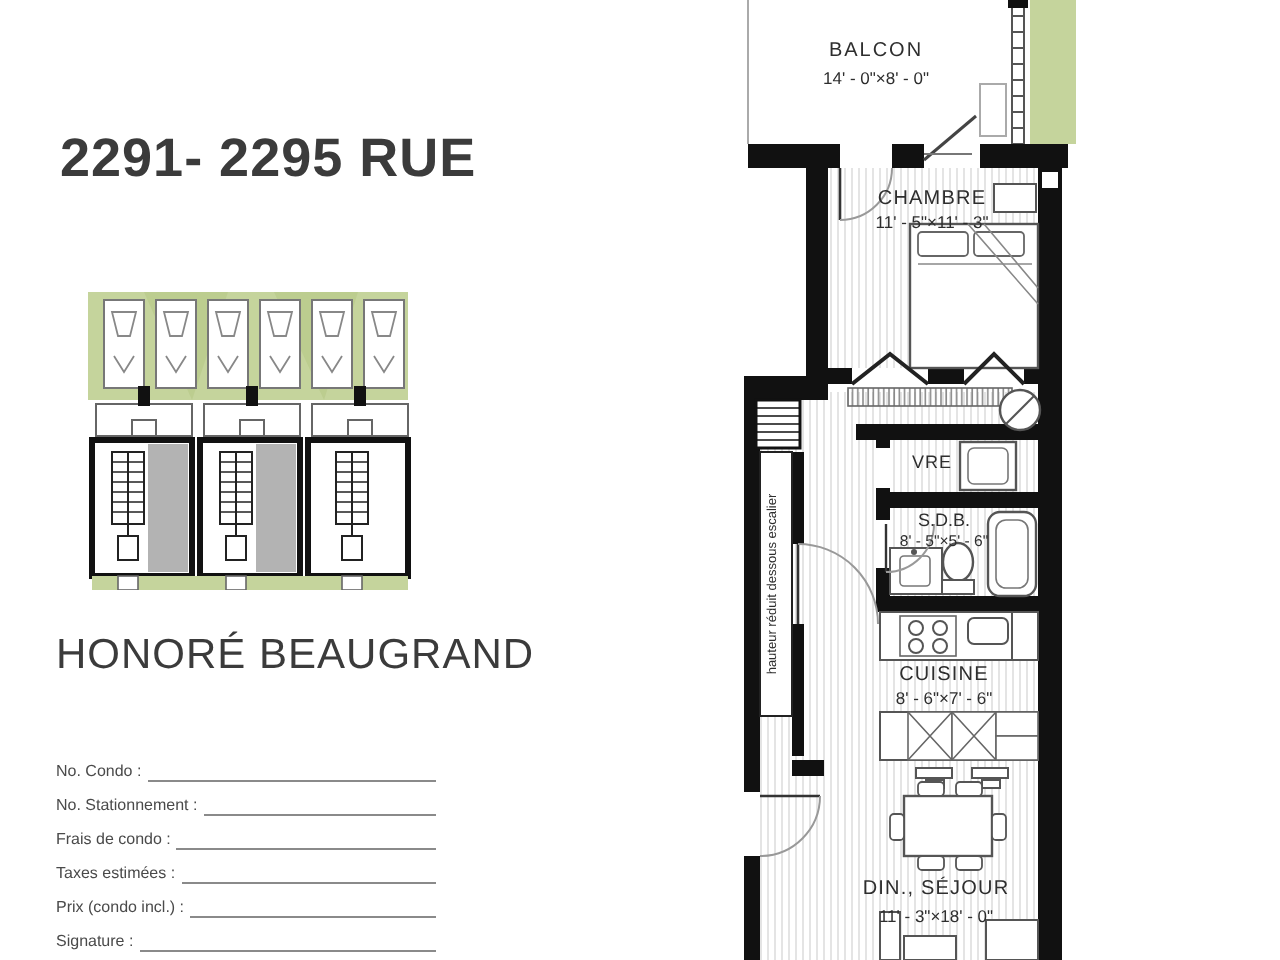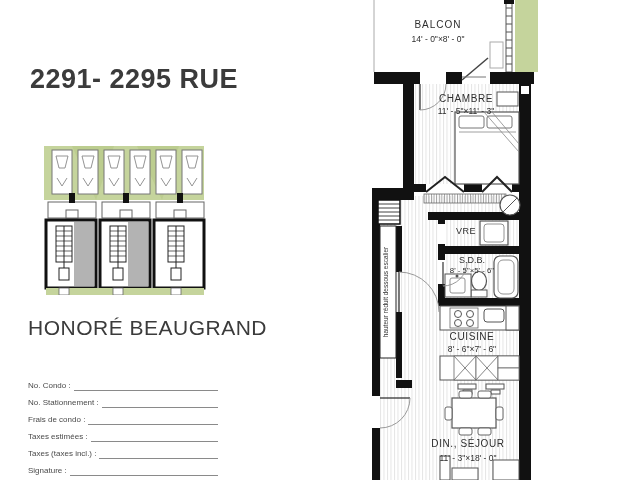--- a/index.html
+++ b/index.html
@@ -111,21 +111,21 @@
     </div>
     <div class="form-row">
       <span class="lbl">Frais de condo :</span>
       <span class="line"></span>
     </div>
     <div class="form-row">
       <span class="lbl">Taxes estimées :</span>
       <span class="line"></span>
     </div>
     <div class="form-row">
-      <span class="lbl">Taxes (taxes incl.) :</span>
+      <span class="lbl">Prix (condo incl.) :</span>
       <span class="line"></span>
     </div>
     <div class="form-row">
       <span class="lbl">Signature :</span>
       <span class="line"></span>
     </div>
   </div>
 
   <svg class="plan" width="176" height="480" viewBox="0 0 176 480">
     <defs>

